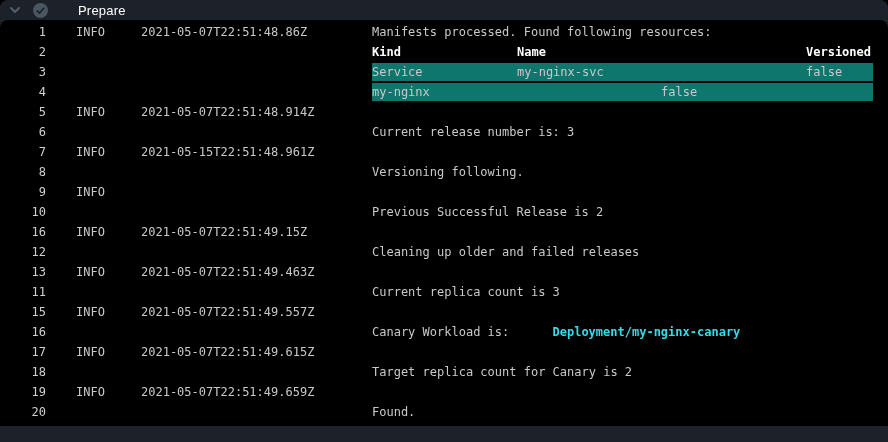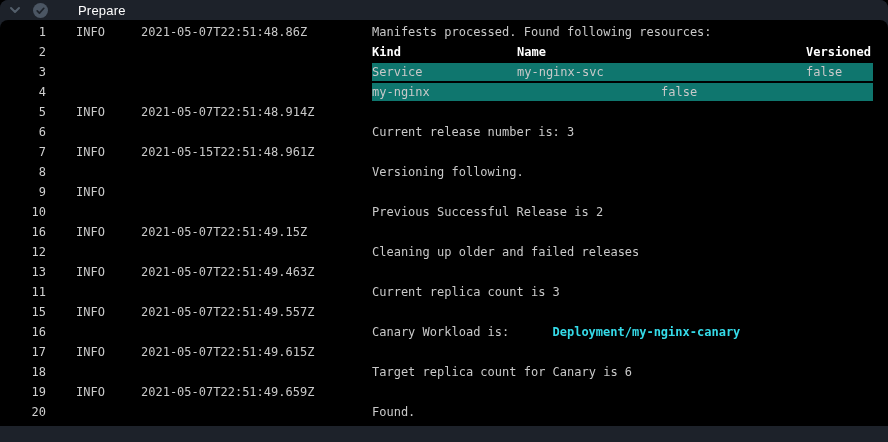--- a/index.html
+++ b/index.html
@@ -148,21 +148,21 @@
       <div class="log-row">
     <span class="ln">17</span>
     <span class="lvl">INFO</span>
     <span class="ts">2021-05-07T22:51:49.615Z</span>
     <span class="msg"></span>
   </div>
       <div class="log-row">
     <span class="ln">18</span>
     <span class="lvl"></span>
     <span class="ts"></span>
-    <span class="msg">Target replica count for Canary is 6</span>
+    <span class="msg">Target replica count for Canary is 2</span>
   </div>
       <div class="log-row">
     <span class="ln">19</span>
     <span class="lvl">INFO</span>
     <span class="ts">2021-05-07T22:51:49.659Z</span>
     <span class="msg"></span>
   </div>
       <div class="log-row">
     <span class="ln">20</span>
     <span class="lvl"></span>

